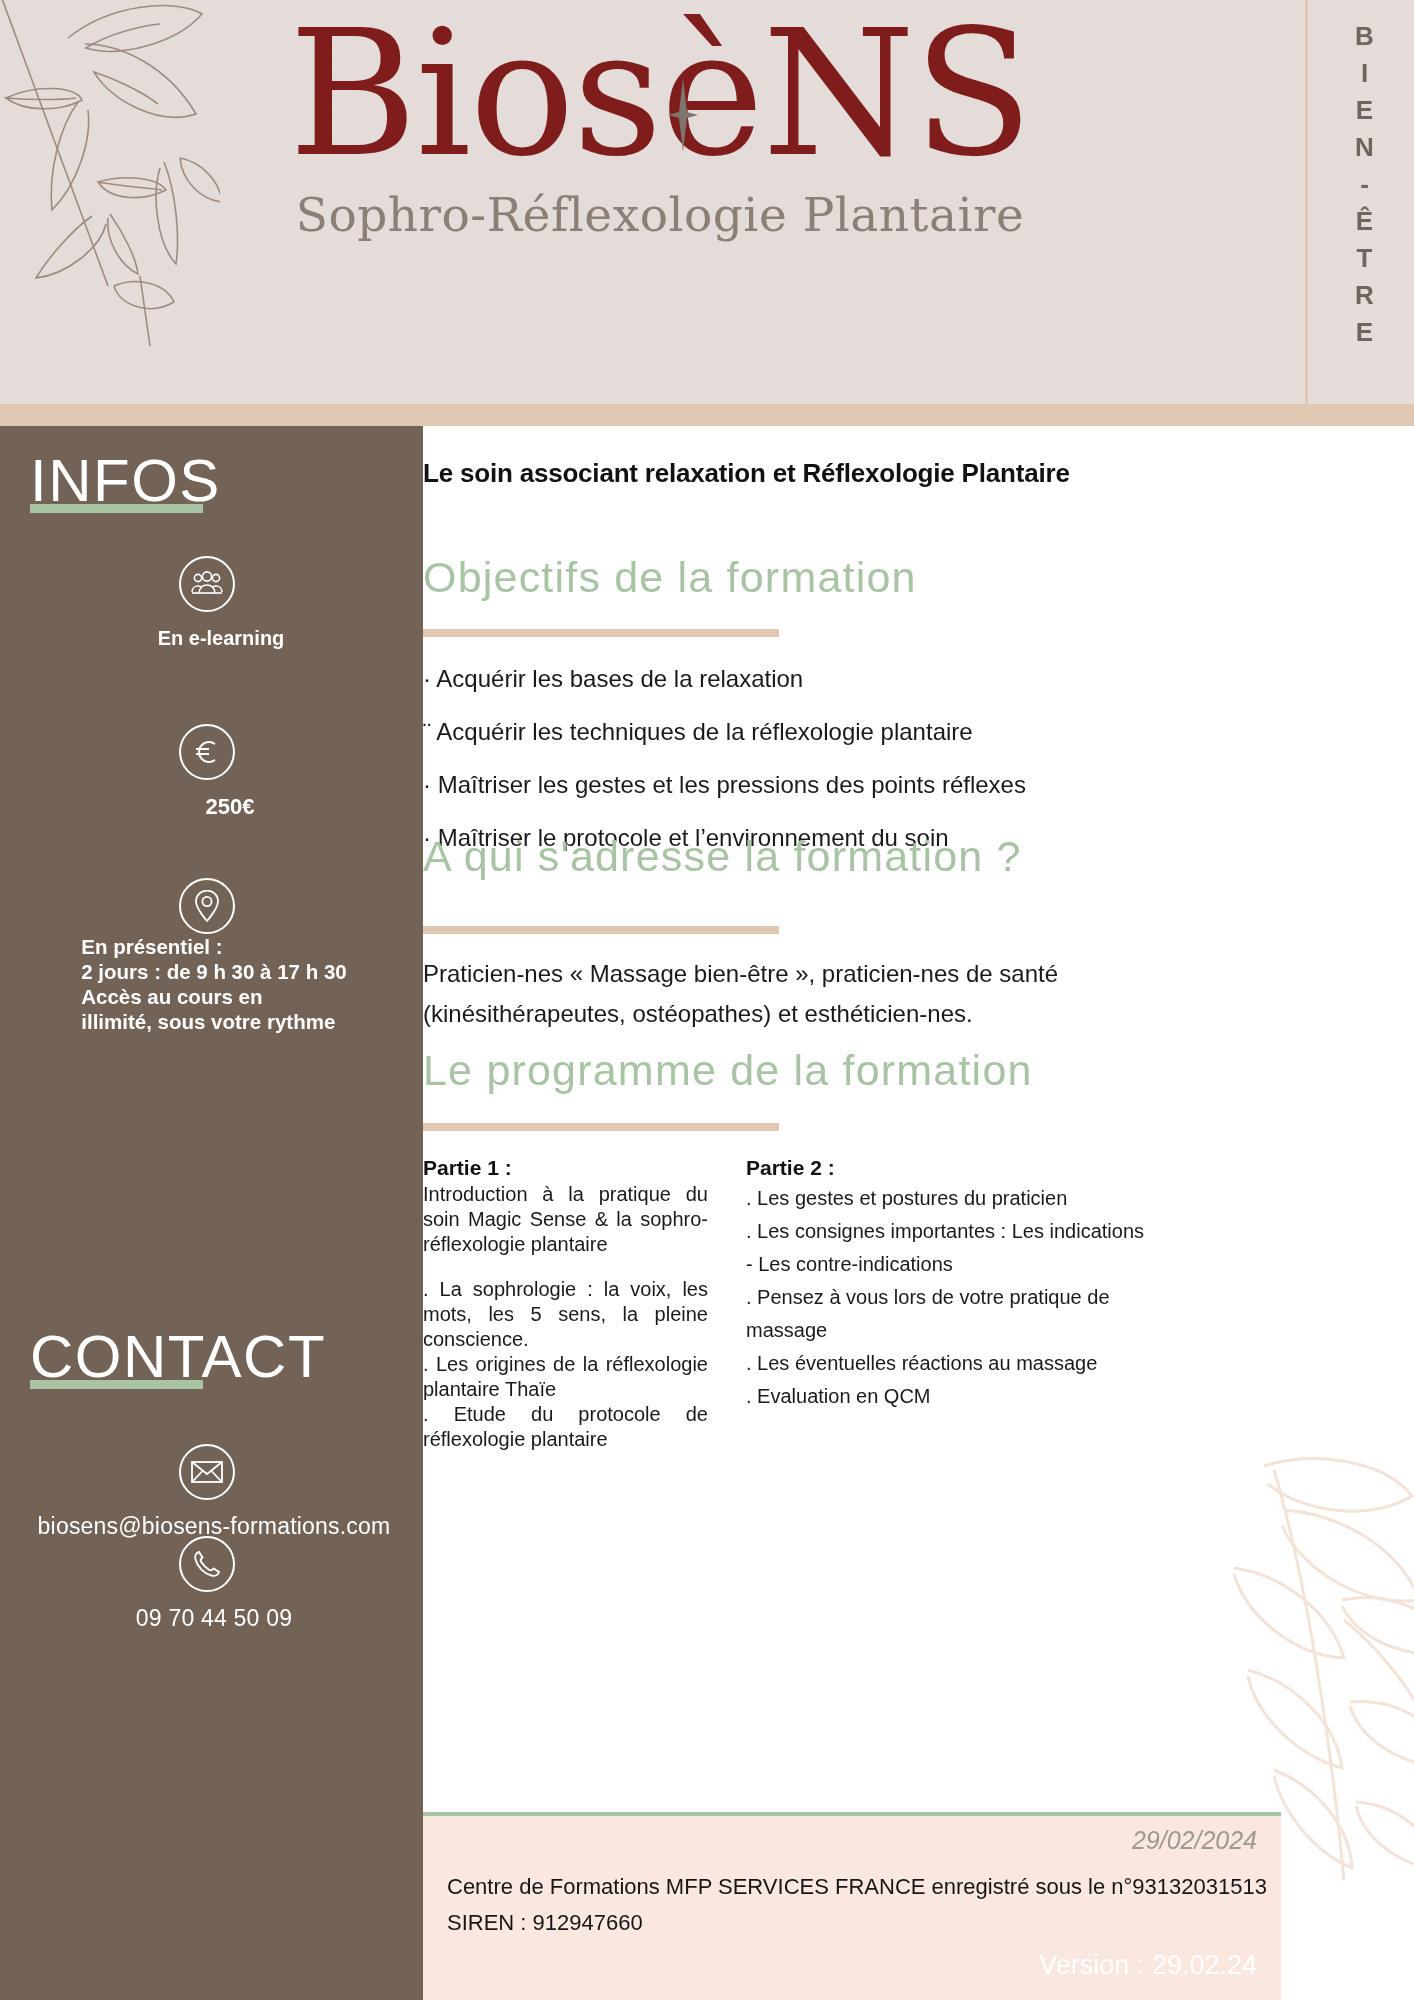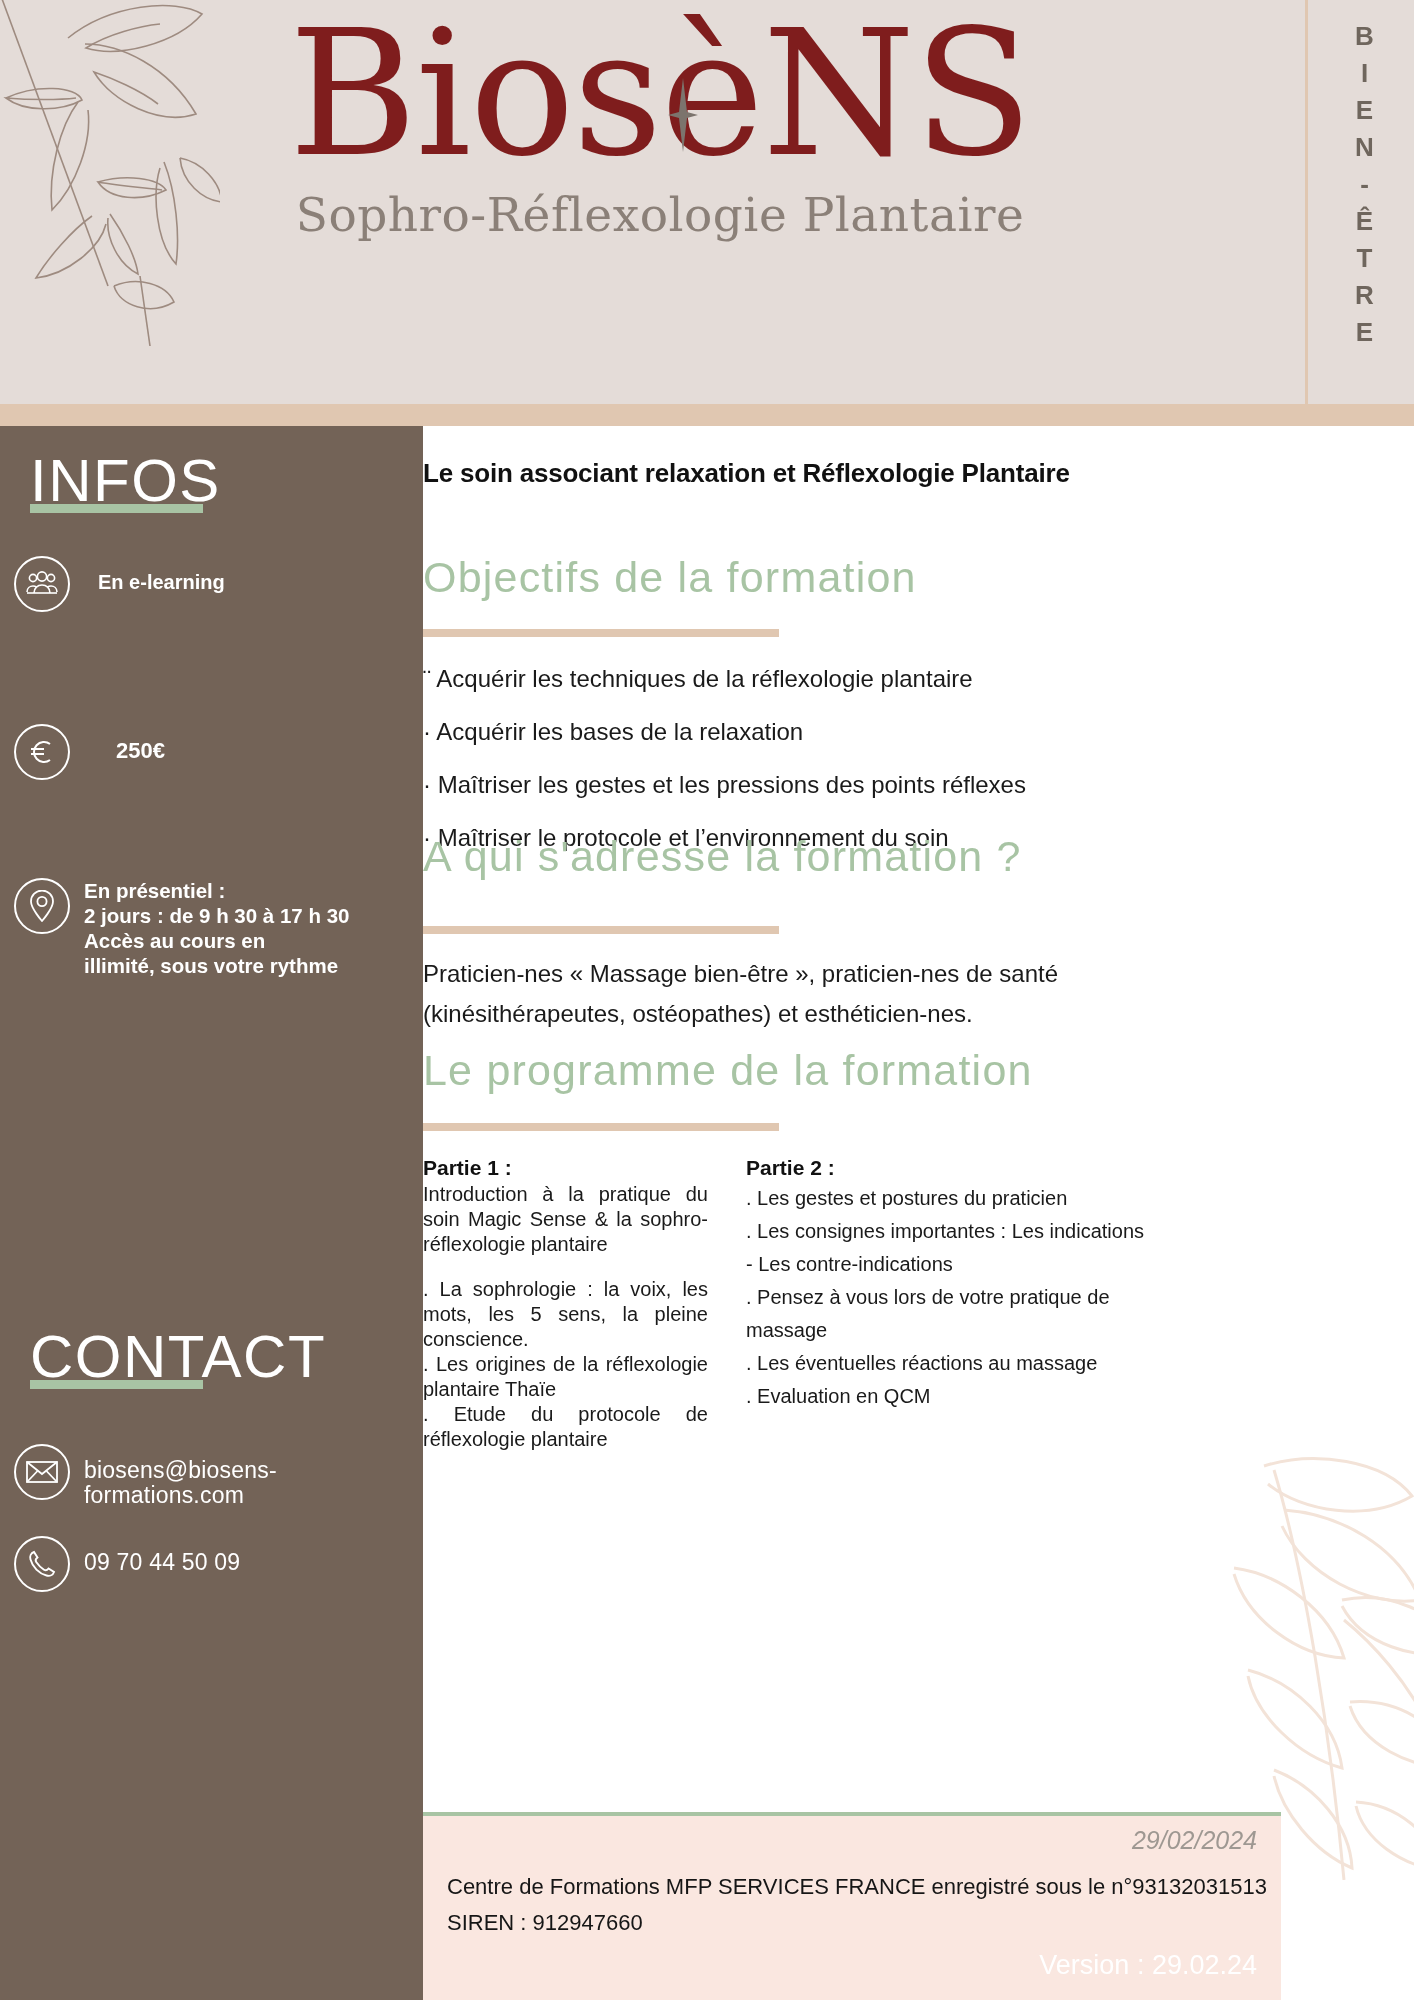--- a/index.html
+++ b/index.html
@@ -118,21 +118,22 @@
   #infos-title { top: 20px; }
   #infos-rule  { top: 78px; }
   #contact-title { top: 896px; }
   #contact-rule  { top: 954px; }
 
   .side-row {
     position: absolute;
     left: 14px;
     width: 400px;
     display: flex;
-    align-items: flex-start;
+    align-items: center;
+    flex-direction: column;
   }
   .side-ico {
     flex: 0 0 56px;
     width: 56px; height: 56px;
     border: 2px solid #ffffff;
     border-radius: 50%;
     display: flex; align-items: center; justify-content: center;
     margin-right: 14px;
   }
   .side-ico svg { display: block; }
@@ -421,22 +422,22 @@
         <path d="M130 20 C160 120 186 280 200 430"></path>
         <path d="M200 170 C232 196 262 232 282 270"></path>
       </g>
     </svg>
 
     <div class="lede">Le soin associant relaxation et Réflexologie Plantaire</div>
 
     <div class="sec-head" id="h-obj">Objectifs de la formation</div>
     <div class="sec-rule" id="r-obj"></div>
     <ul class="obj-list">
+      <li>· Acquérir les bases de la relaxation</li>
       <li>¨ Acquérir les techniques de la réflexologie plantaire</li>
-      <li>· Acquérir les bases de la relaxation</li>
       <li>· Maîtriser les gestes et les pressions des points réflexes</li>
       <li>· Maîtriser le protocole et l’environnement du soin</li>
     </ul>
 
     <div class="sec-head" id="h-audience">A qui s'adresse la formation ?</div>
     <div class="sec-rule" id="r-audience"></div>
     <div class="aud-text">Praticien-nes « Massage bien-être », praticien-nes de santé (kinésithérapeutes, ostéopathes) et esthéticien-nes.</div>
 
     <div class="sec-head" id="h-prog">Le programme de la formation</div>
     <div class="sec-rule" id="r-prog"></div>

